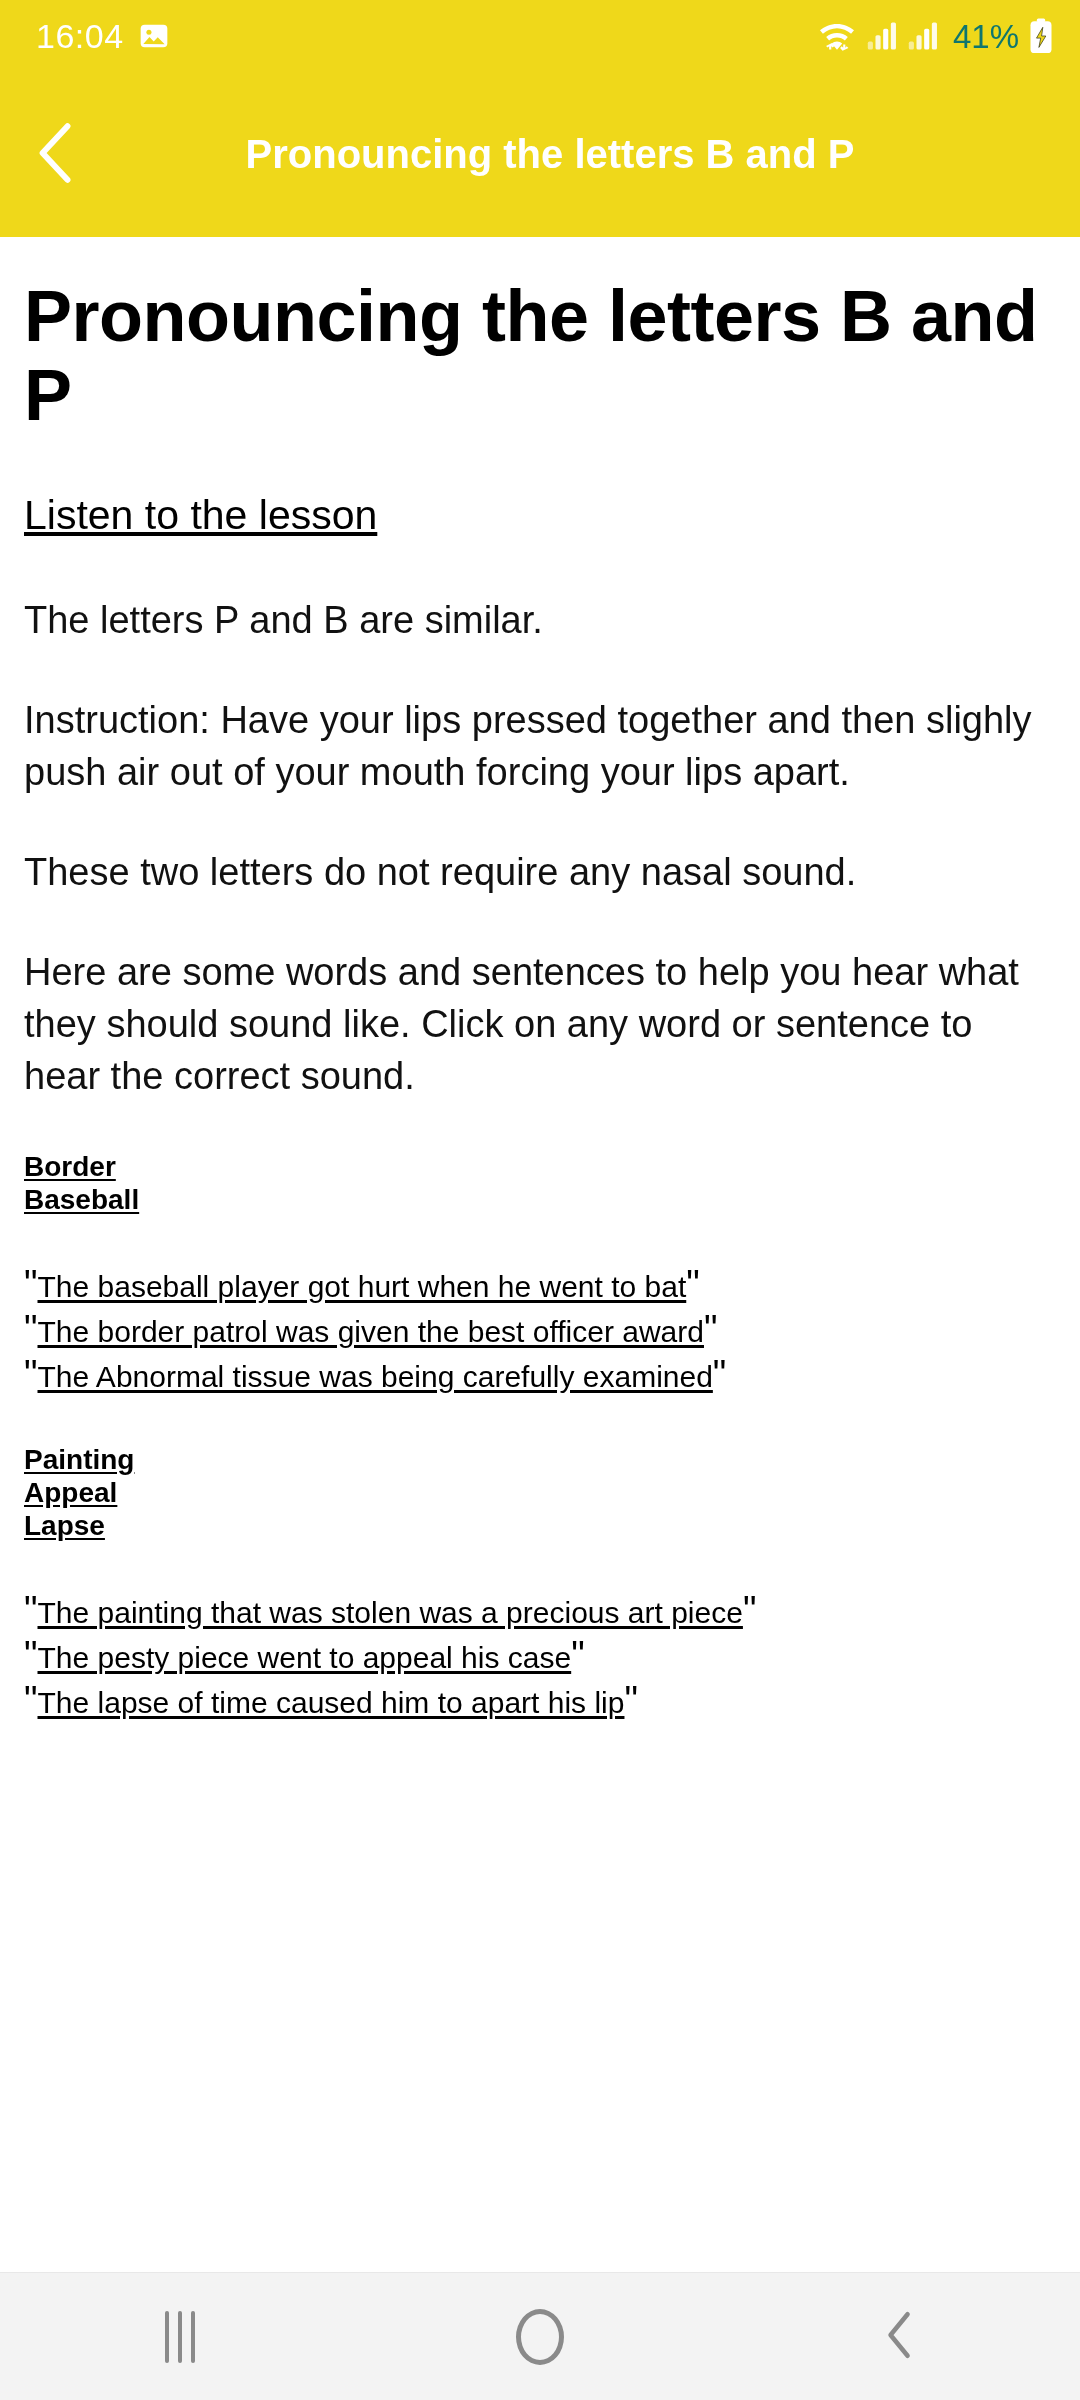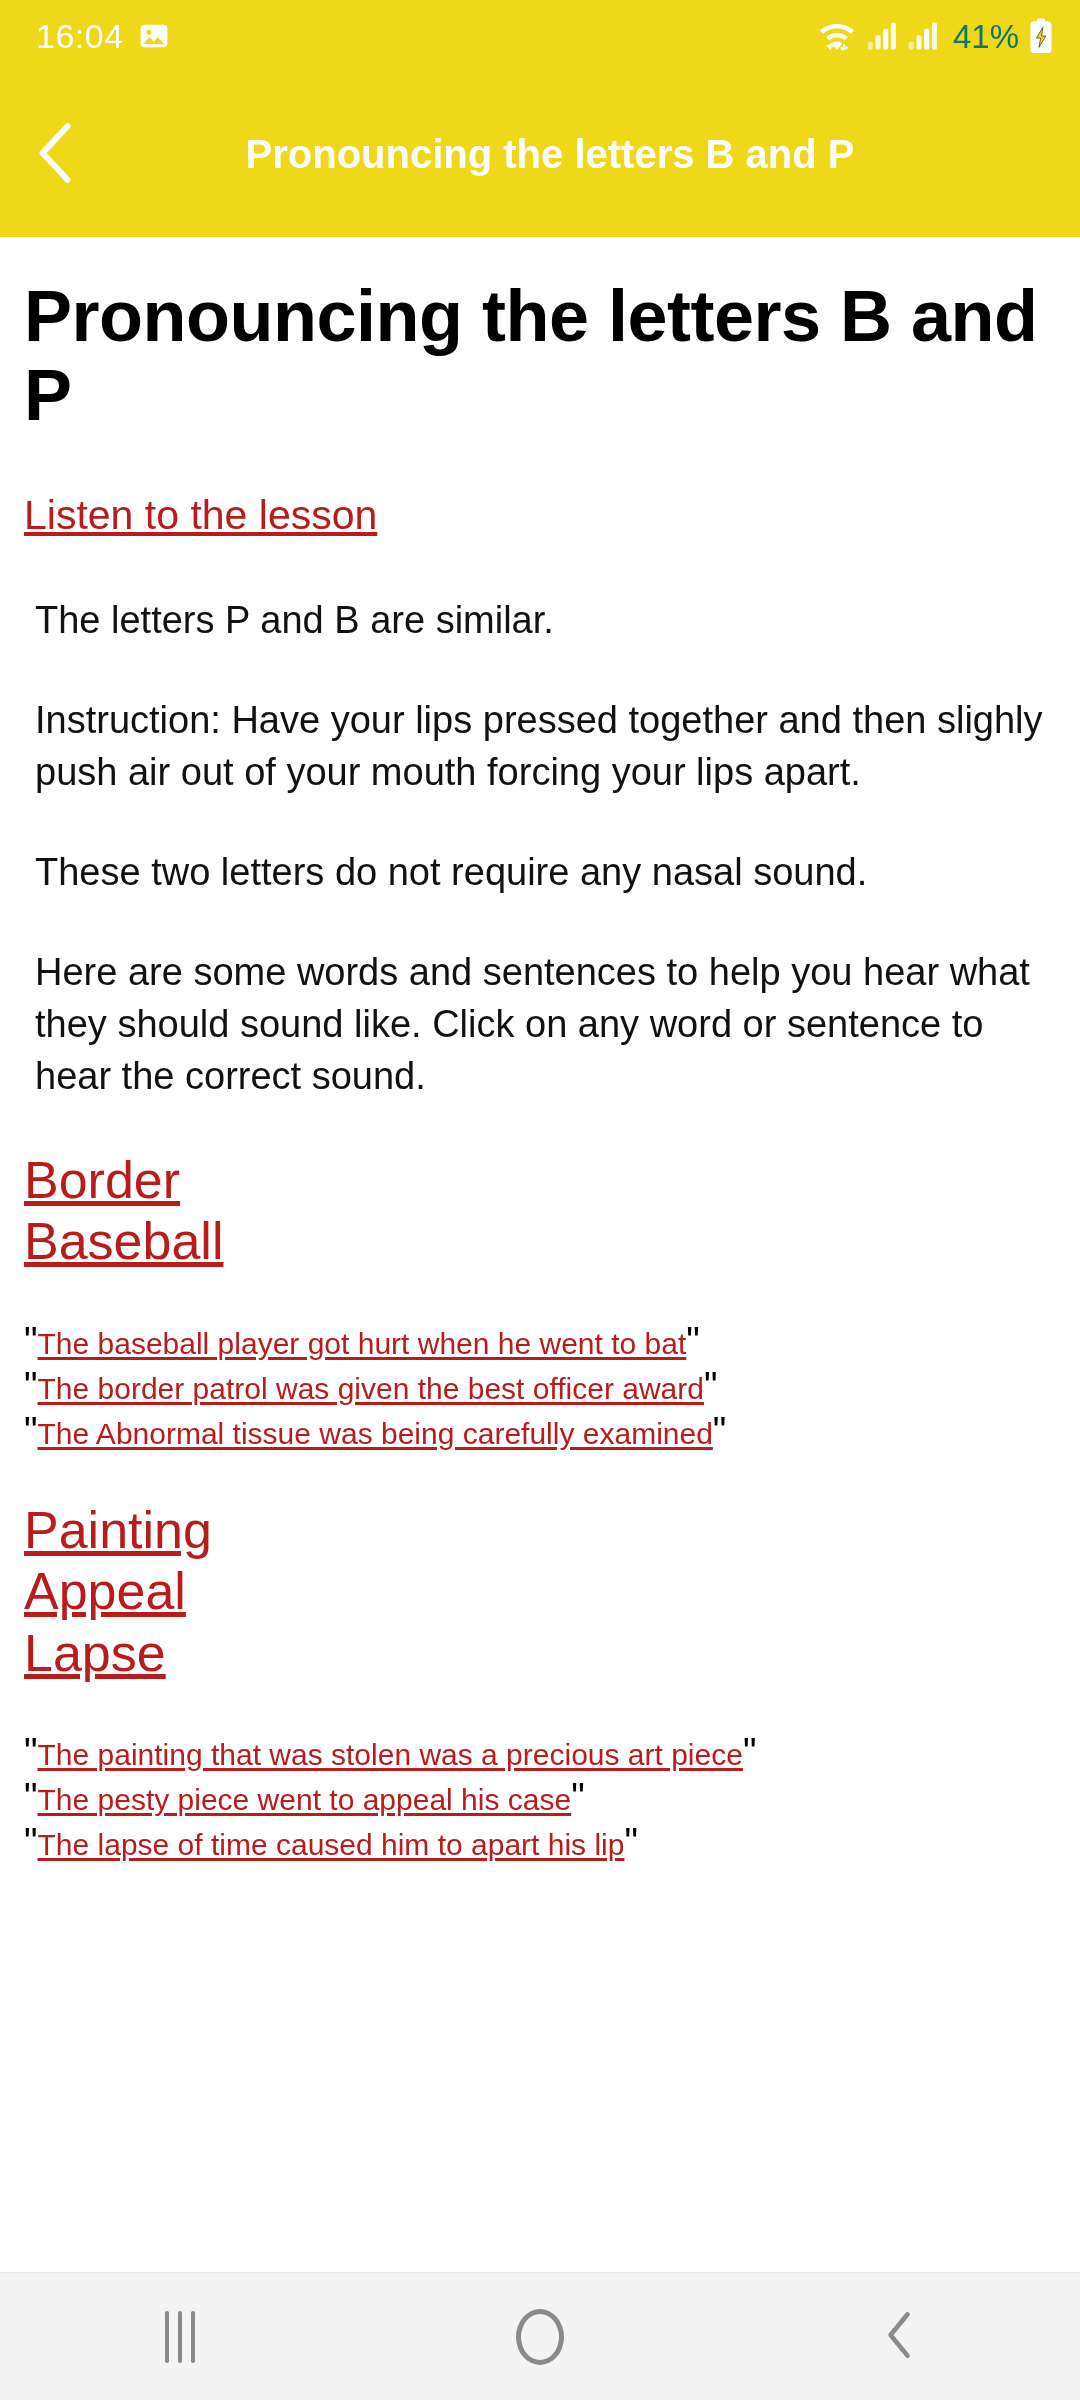--- a/index.html
+++ b/index.html
@@ -59,35 +59,35 @@
     font-weight:700;
     color:#000;
     line-height:1.1;
     letter-spacing:-0.5px;
     margin:0 0 52px 0;
   }
   p.para{
     font-size:38px;
     line-height:1.37;
     color:#111;
-    margin:0 0 48px 11px;
+    margin:0 0 48px 0;
   }
   a.link{
-    color:#b91c1c;
+    color:#000000;
     text-decoration:underline;
     text-underline-offset:3px;
     font-size:38px;
     line-height:1.37;
     cursor:pointer;
   }
   .lesson-link-wrap{ margin:0 0 50px 0; }
   .lesson-link-wrap a.link{ font-size:41px; }
 
   .word-list{ margin:0 0 46px 0; }
-  .word-list a.link{ display:inline-block; font-size:52px; line-height:1.18; }
+  .word-list a.link{ display:inline-block; font-size:28px; line-height:1.18;font-weight:bold; }
   .word-row{ line-height:1.18; }
 
   .sentence-list{ margin:0 0 46px 0; }
   .sentence-row{
     font-size:38px;
     line-height:1.18;
     color:#000;
   }
   .sentence-row a.link{ font-size:30px; }
   .quote{ color:#000; }

